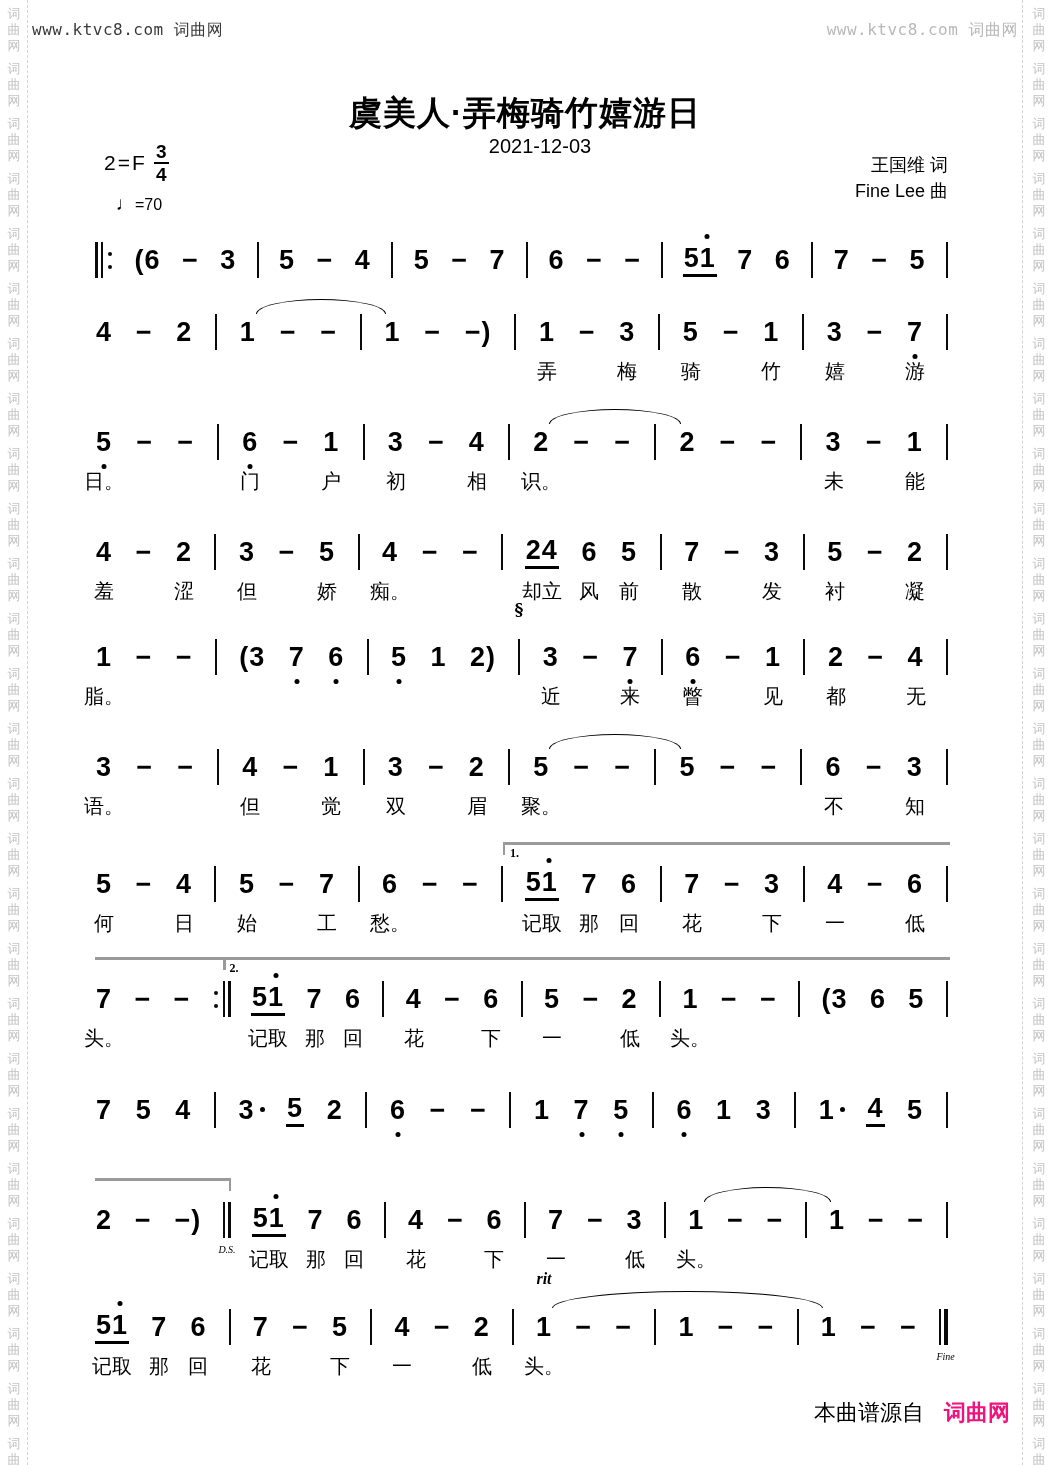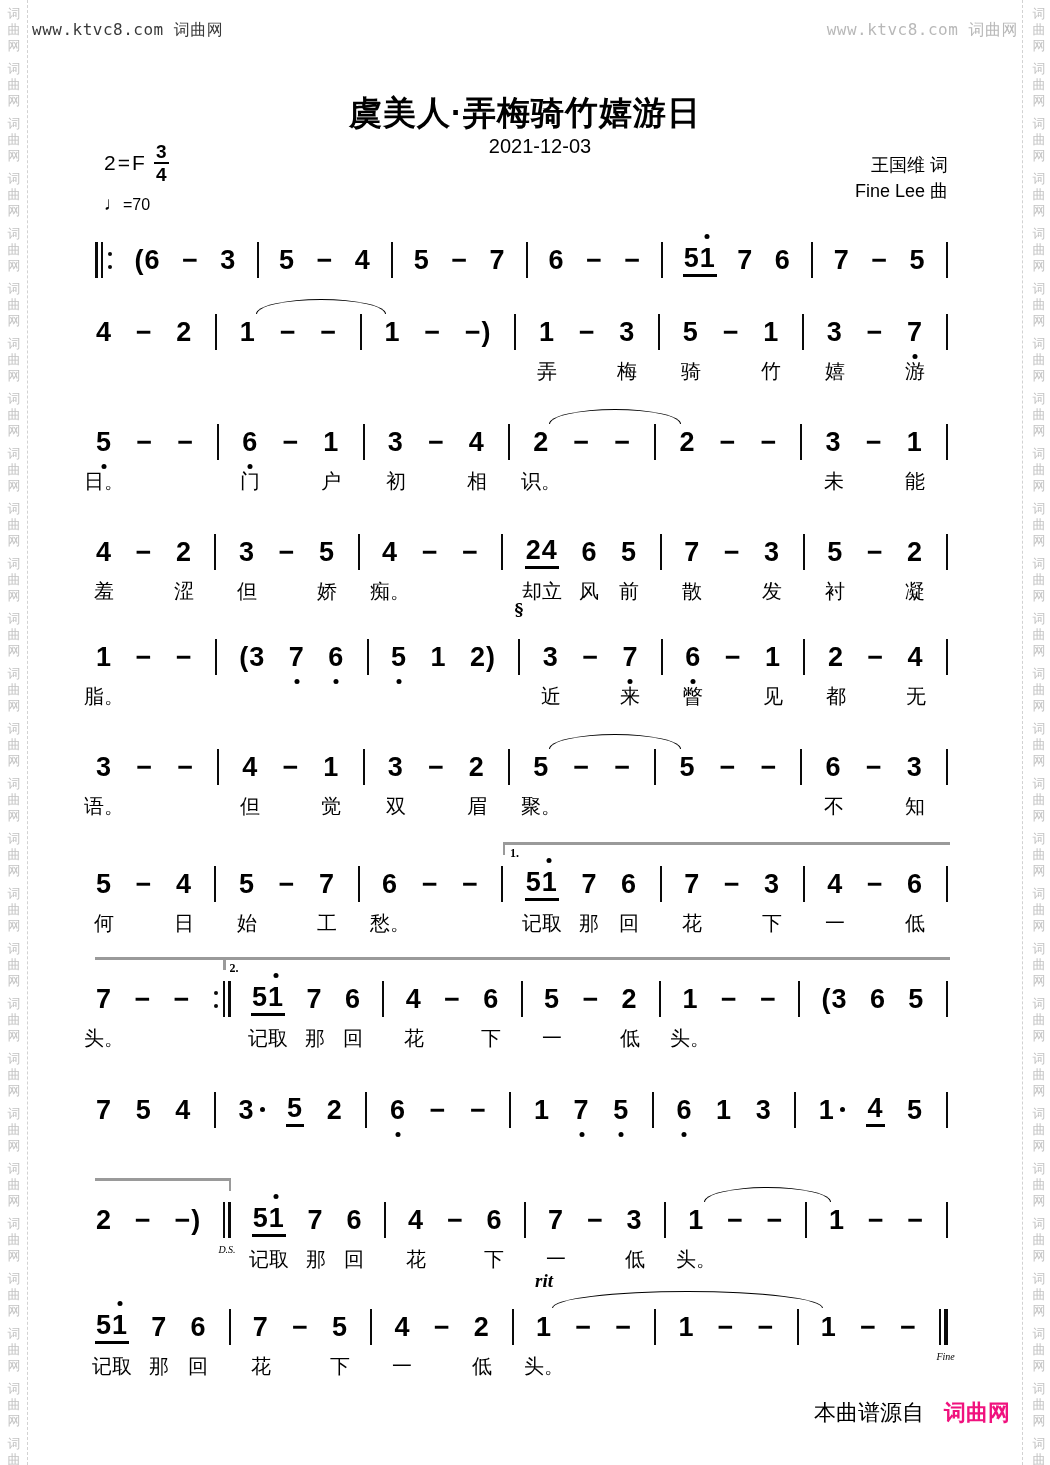--- a/index.html
+++ b/index.html
@@ -19,21 +19,21 @@
   .wm-top.r{right:32px;color:#b8b8b8;}
   
   .title{position:absolute;top:91px;left:0;width:100%;text-align:center;
          font-size:33px;font-weight:bold;letter-spacing:1px;}
   .date{position:absolute;top:135px;left:0;width:100%;text-align:center;font-size:20px;margin-left:15px;}
   .keyrow{position:absolute;left:104px;top:142px;display:flex;align-items:center;
           font-size:21px;font-weight:500;letter-spacing:2px;}
   .frac{display:inline-flex;flex-direction:column;align-items:center;margin-left:7px;
         font-weight:bold;font-size:19px;line-height:1.0;letter-spacing:0;}
   .frac .fbar{width:15px;height:2px;background:#000;margin:1px 0;}
-  .tempo{position:absolute;left:104px;top:193px;font-size:16px;}
+  .tempo{position:absolute;left:116px;top:193px;font-size:16px;}
   .tempo .glyph{font-size:19px;}
   .credits{position:absolute;right:102px;top:152px;text-align:right;font-size:18px;line-height:26px;}
   
   .score{position:absolute;left:95px;top:0;width:853px;}
   .sline{position:absolute;left:0;width:100%;height:84px;}
   .notes{position:relative;display:flex;justify-content:space-between;align-items:center;
          height:40px;font-weight:bold;font-size:27px;}
   .tok{position:relative;display:inline-block;text-align:center;}
   .num{display:inline-block;line-height:1;padding:0 1px;letter-spacing:1px;}
   .num.u{border-bottom:3px solid #000;padding-bottom:2px;}
@@ -50,21 +50,21 @@
   .lyr{position:absolute;top:46px;font-size:20px;white-space:nowrap;transform:translateX(-50%);}
   .tie{position:absolute;top:-13px;height:14px;border:1.6px solid #000;border-bottom:none;
        border-radius:50% 50% 0 0 / 100% 100% 0 0;}
   .end-br{position:absolute;top:-22px;height:10px;border-top:3px solid #9a9a9a;}
   .end-br.tl{border-left:2.5px solid #9a9a9a;}
   .end-br.tr{border-right:2.5px solid #9a9a9a;}
   .end-lbl{position:absolute;left:5px;top:1px;font-size:12px;
            font-family:"Liberation Serif",serif;}
   .segno{position:absolute;top:-38px;transform:translateX(-50%);font-size:17px;
          font-family:"DejaVu Serif",serif;font-weight:bold;}
-  .ann-above{position:absolute;top:-37px;transform:translateX(-50%);font-size:19px;
+  .ann-above{position:absolute;top:-37px;transform:translateX(-50%);font-size:16px;
              font-family:"Liberation Serif",serif;font-style:italic;font-weight:bold;}
   .ann-below{position:absolute;top:44px;font-size:10px;
              font-family:"Liberation Serif",serif;font-style:italic;}
   
   .footer{position:absolute;top:1398px;right:40px;display:flex;align-items:center;
           gap:20px;font-size:22px;font-weight:500;}
   .footer .brand{color:var(--pink,#f0127e);font-weight:bold;cursor:pointer;text-decoration:none;}
 </style>
 </head>
 <body style="--pink: #f0127e;">

